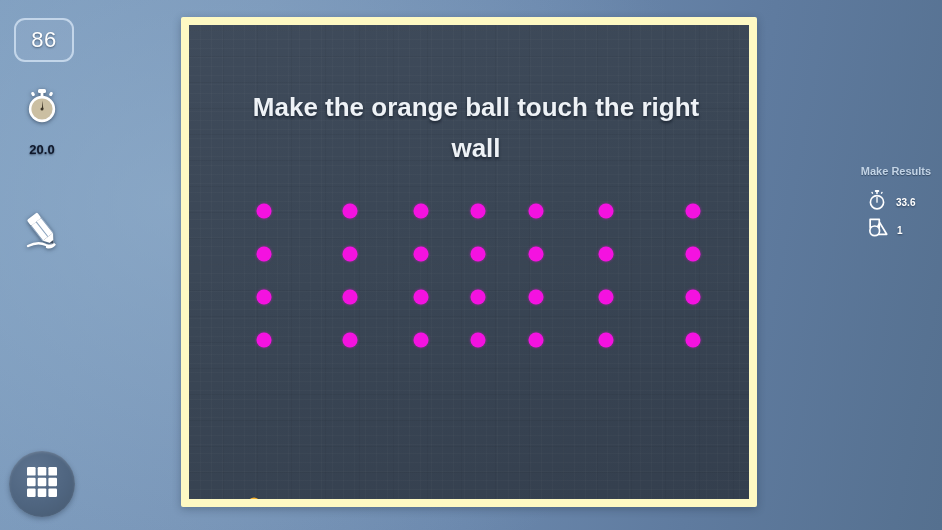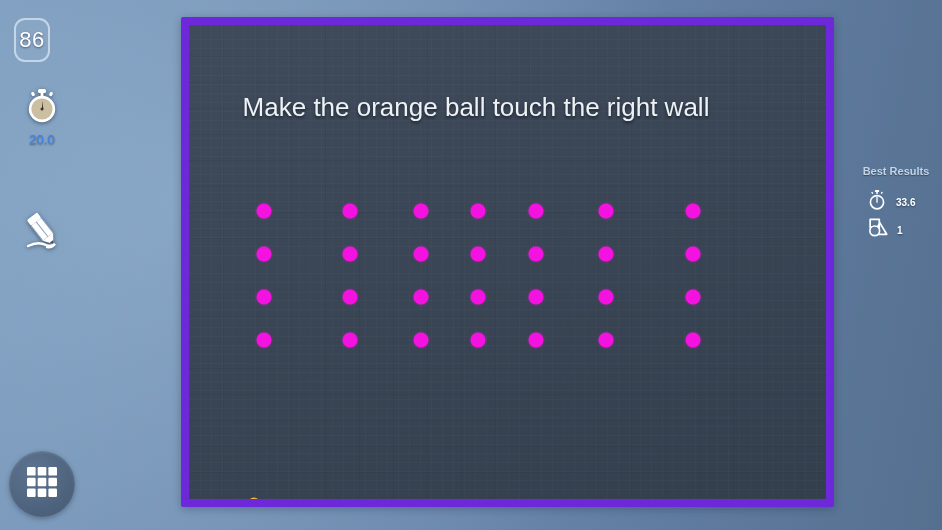--- a/index.html
+++ b/index.html
@@ -10,31 +10,31 @@
       radial-gradient(ellipse 900px 700px at 18% 38%, rgba(150,180,208,0.55) 0%, rgba(150,180,208,0.0) 62%),
       linear-gradient(100deg, #7c9bbd 0%, #7693b6 26%, #6b88ad 52%, #5f7b9f 75%, #55708f 100%);
     position:relative;
     -webkit-font-smoothing:antialiased;
   }
 
   
   #left-rail { position:absolute; left:0; top:0; width:84px; height:530px; }
 
   .level-badge {
-    position:absolute; left:14px; top:18px; width:36px; height:44px;
+    position:absolute; left:14px; top:18px; width:60px; height:44px;
     border:2px solid rgba(215,230,245,0.75); border-radius:11px;
     display:flex; align-items:center; justify-content:center;
     color:#ffffff; font-size:22px; letter-spacing:0.5px;
     text-shadow:0 1px 2px rgba(20,35,55,0.55);
     background:rgba(255,255,255,0.05);
   }
 
   .stat-block { position:absolute; left:0; width:84px; text-align:center; }
   .stat-block .stat-value {
-    color:#3b82f6; font-size:13px; font-weight:normal; margin-top:2px;
+    color:#0f172a; font-size:13px; font-weight:bold; margin-top:12px;
     text-shadow:0 1px 2px rgba(20,35,55,0.6);
   }
   .icon-svg { display:block; margin:0 auto; filter:drop-shadow(0 1px 2px rgba(15,28,45,0.55)); }
 
   .tool-pencil { position:absolute; left:0; top:212px; width:84px; text-align:center; cursor:pointer; }
 
   .round-btn {
     position:absolute; border-radius:50%;
     background:radial-gradient(circle at 38% 30%, #5d738f 0%, #4f6580 55%, #46596f 100%);
     box-shadow:inset 0 1px 3px rgba(255,255,255,0.16), 0 2px 5px rgba(25,40,60,0.35);
@@ -53,23 +53,24 @@
     position:absolute; left:0; width:92px;
     display:flex; align-items:center; justify-content:center; gap:8px;
   }
   .best-row .best-value {
     color:#ffffff; font-size:10px; font-weight:bold; min-width:30px; text-align:left;
     text-shadow:0 1px 2px rgba(20,35,55,0.6);
   }
 
   
   #game-board {
-    position:absolute; left:181px; top:17px; width:653px; height:490px;
-    background:#6d28d9; padding:8px; border-radius:2px;
+    position:absolute; left:181px; top:17px; width:576px; height:490px;
+    background:#fef9c3; padding:8px; border-radius:2px;
     box-shadow:0 2px 8px rgba(25,40,60,0.32);
+    font-weight:bold;
   }
   #game-canvas {
     position:relative; width:100%; height:100%; overflow:hidden;
     background:
       repeating-linear-gradient(0deg, rgba(255,255,255,0.020) 0px, rgba(255,255,255,0.020) 1px, transparent 1px, transparent 9px),
       repeating-linear-gradient(90deg, rgba(255,255,255,0.018) 0px, rgba(255,255,255,0.018) 1px, transparent 1px, transparent 11px),
       repeating-linear-gradient(0deg, rgba(0,0,0,0.05) 0px, rgba(0,0,0,0.05) 1px, transparent 1px, transparent 26px),
       repeating-linear-gradient(90deg, rgba(0,0,0,0.045) 0px, rgba(0,0,0,0.045) 1px, transparent 1px, transparent 34px),
       linear-gradient(160deg, #3f4b5b 0%, #3a4655 45%, #343f4e 100%);
   }
@@ -185,21 +186,21 @@
         <div class="dot" style="left: 347px; top: 315px; background: rgb(244, 18, 224);"></div>
         <div class="dot" style="left: 417px; top: 315px; background: rgb(244, 18, 224);"></div>
         <div class="dot" style="left: 504px; top: 315px; background: rgb(244, 18, 224);"></div>
       </div>
     <div id="orange-ball" style="left: 65px; top: 479px; width: 13px; height: 13px;"></div>
   </div>
 </div>
 
 <div id="right-rail">
 
-  <div id="best-results-label">Best Results</div>
+  <div id="best-results-label">Make Results</div>
 
   <div class="best-row" style="top:188px;">
     <span>
       <svg width="22" height="24" viewBox="0 0 40 40">
         <g fill="none" stroke="#ffffff" stroke-width="3">
           <circle cx="20" cy="24" r="12"></circle>
         </g>
         <g fill="#ffffff">
           <rect x="16" y="2" width="8" height="3.6" rx="1.4"></rect>
           <rect x="18.6" y="5" width="2.8" height="4"></rect>

